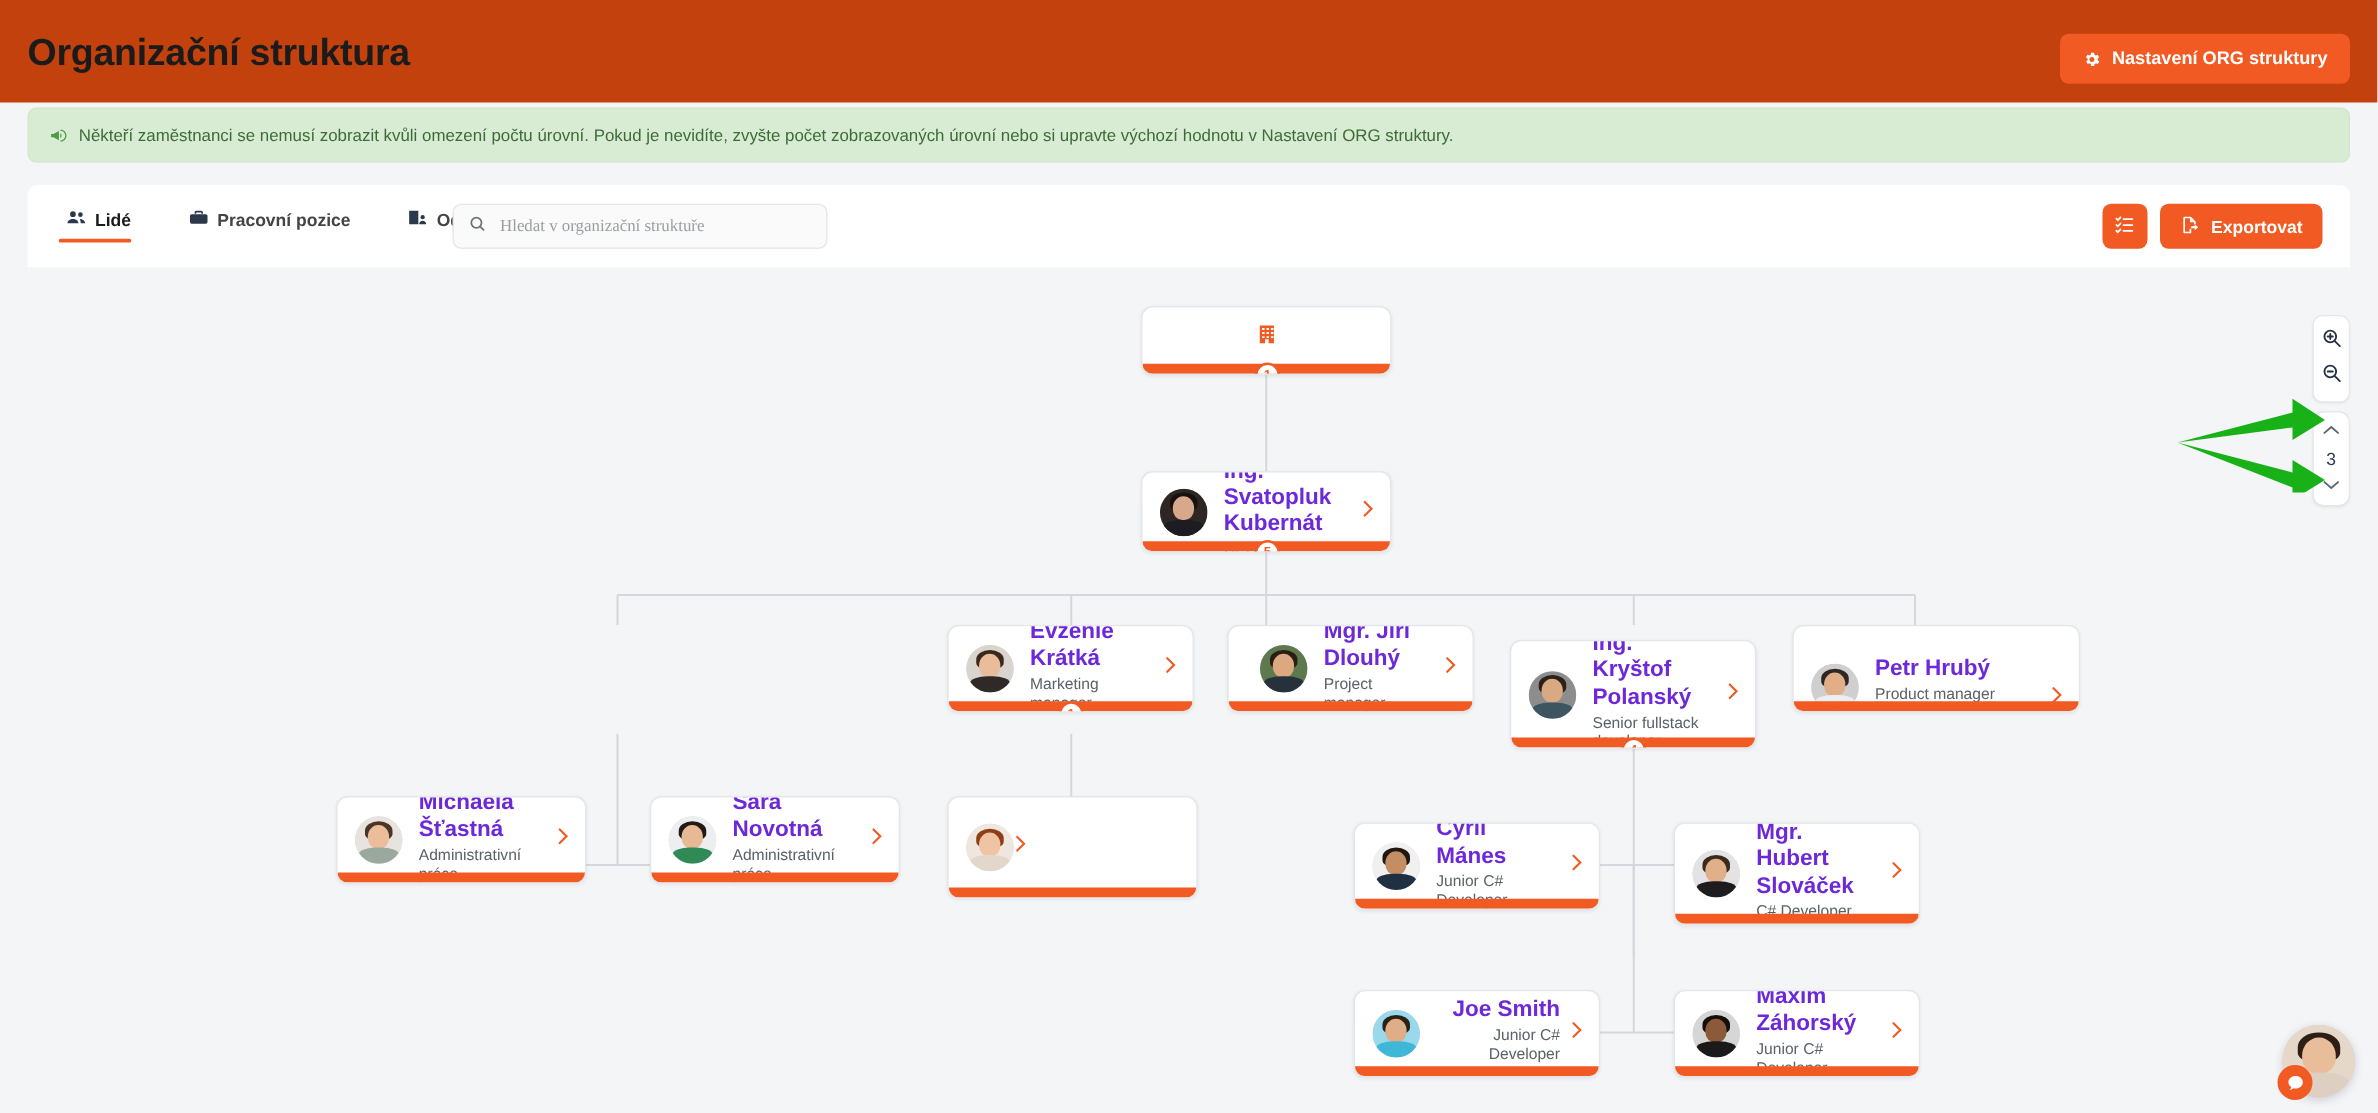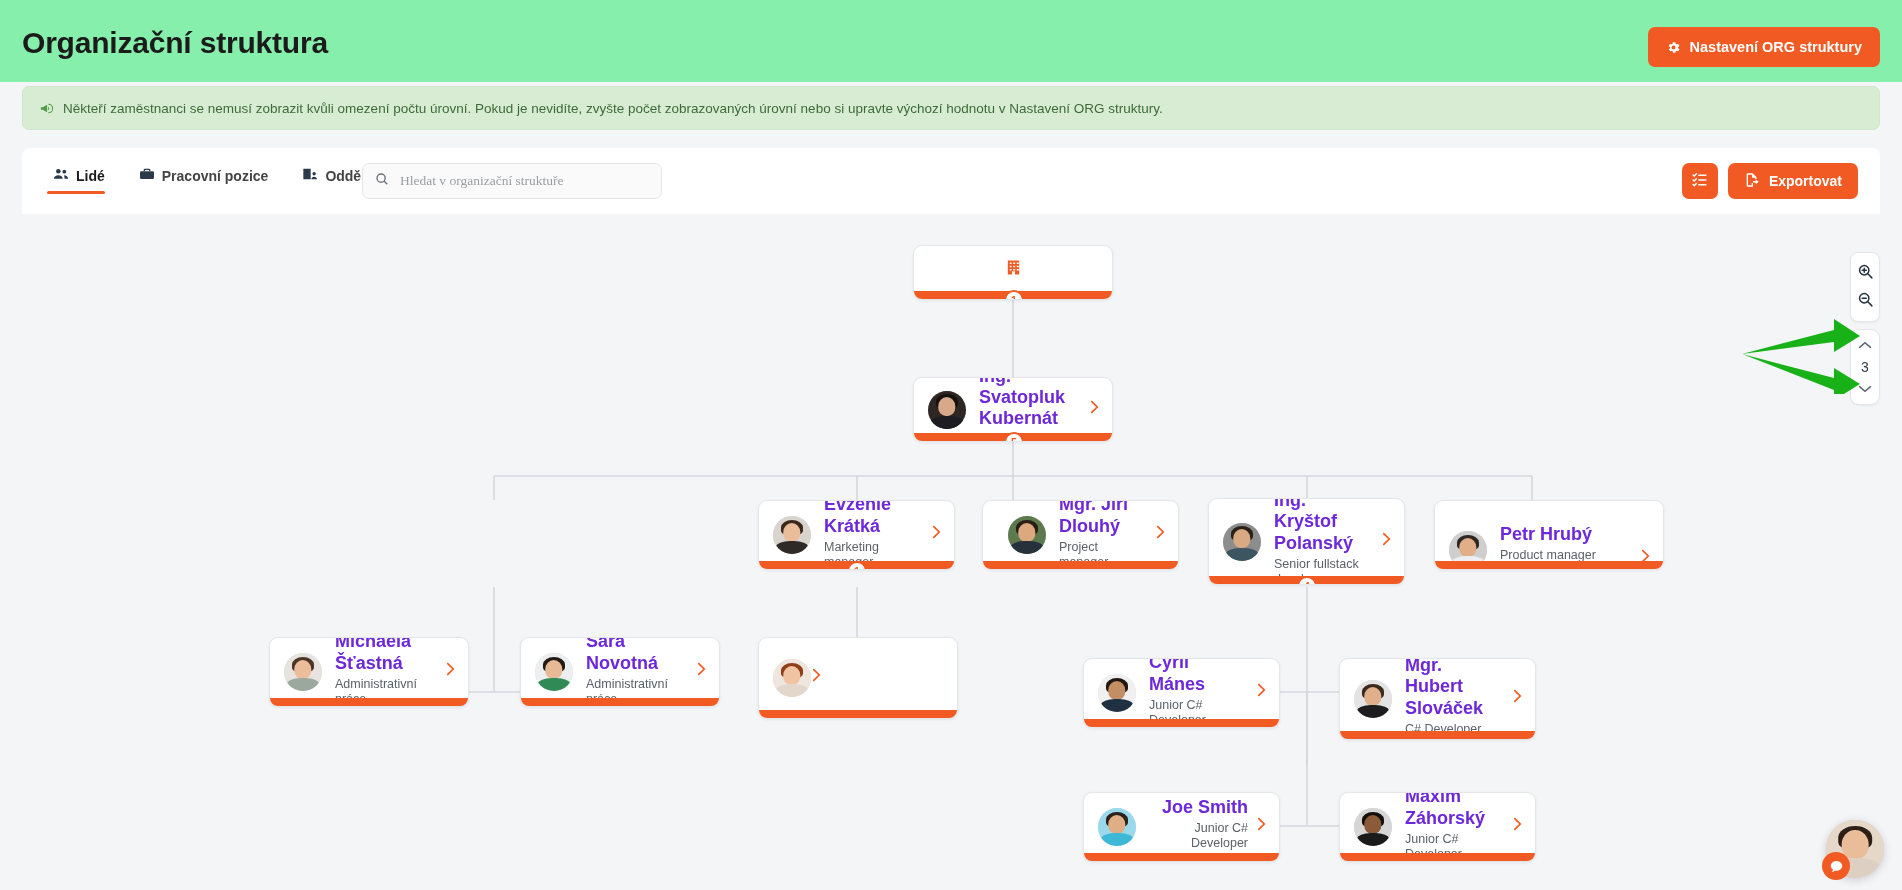--- a/index.html
+++ b/index.html
@@ -9,21 +9,21 @@
     width: 1902px; height: 890px;
     background: #f4f5f7;
     font-family: "Liberation Sans", sans-serif;
     overflow: hidden;
   }
   .page { position: relative; width: 1902px; height: 890px; }
 
   
   .header {
     position: absolute; left: 0; top: 0; width: 1902px; height: 82px;
-    background: #86efac;
+    background: #c2410c;
   }
   .page-title {
     position: absolute; left: 22px; top: 26px;
     font-size: 30px; font-weight: 700; color: #1b1b1b; letter-spacing: -0.2px;
   }
   .settings-btn {
     position: absolute; right: 22px; top: 27px;
     height: 40px; padding: 12px 18px;
     background: #f15a22; border: none; border-radius: 7px;
     color: #fff; font-size: 14.5px; font-weight: 600;
@@ -42,21 +42,21 @@
   }
   .alert-text { font-size: 13.5px; color: #3d6b37; }
   .alert .megaphone { display: inline-flex; flex: none; }
 
   
   .toolbar {
     position: absolute; left: 22px; top: 148px;
     width: 1858px; height: 66px;
     background: #fff; border-radius: 8px 8px 0 0;
   }
-  .tabs { position: absolute; left: 25px; top: 13px; display: flex; gap: 0; }
+  .tabs { position: absolute; left: 25px; top: 13px; display: flex; gap: 12px; }
   .tab {
     display: flex; align-items: center; gap: 7px;
     padding: 6px 14px 10px 6px; margin-right: 14px;
     font-size: 14px; font-weight: 700; color: #444; cursor: pointer;
     position: relative;
   }
   .tab.active { color: #1b1b1b; }
   .tab.active::after {
     content: ""; position: absolute; left: 0; right: 14px; bottom: 0;
     height: 3px; background: #f15a22; border-radius: 2px;
@@ -381,21 +381,21 @@
         <div class="nm">Mgr. Jiří Dlouhý</div>
         <div class="role">Project manager</div>
       </div>
       <span class="chev">
         <svg width="11" height="14" viewBox="0 0 12 18" fill="none" stroke="#f15a22" stroke-width="2.2" stroke-linecap="round">
             <path d="M2.5 2l7 7-7 7"></path>
           </svg>
       </span>
     </div>
 
-    <div class="node" style="left:1208px; top:284px; width:197px; height:87px;">
+    <div class="node" style="left:1208px; top:298px; width:197px; height:87px;">
       <div class="avatar">
         <div class="av-skin">
             <div class="bg" style="background:#8d8d8d"></div>
           <div class="hair" style="background:#2b2119"></div>
           <div class="head" style="background:#d9a982"></div>
           <div class="body2" style="background:#3c5560"></div>
           </div>
       </div>
       <div class="body">
         <div class="nm">Ing. Kryštof Polanský</div>

